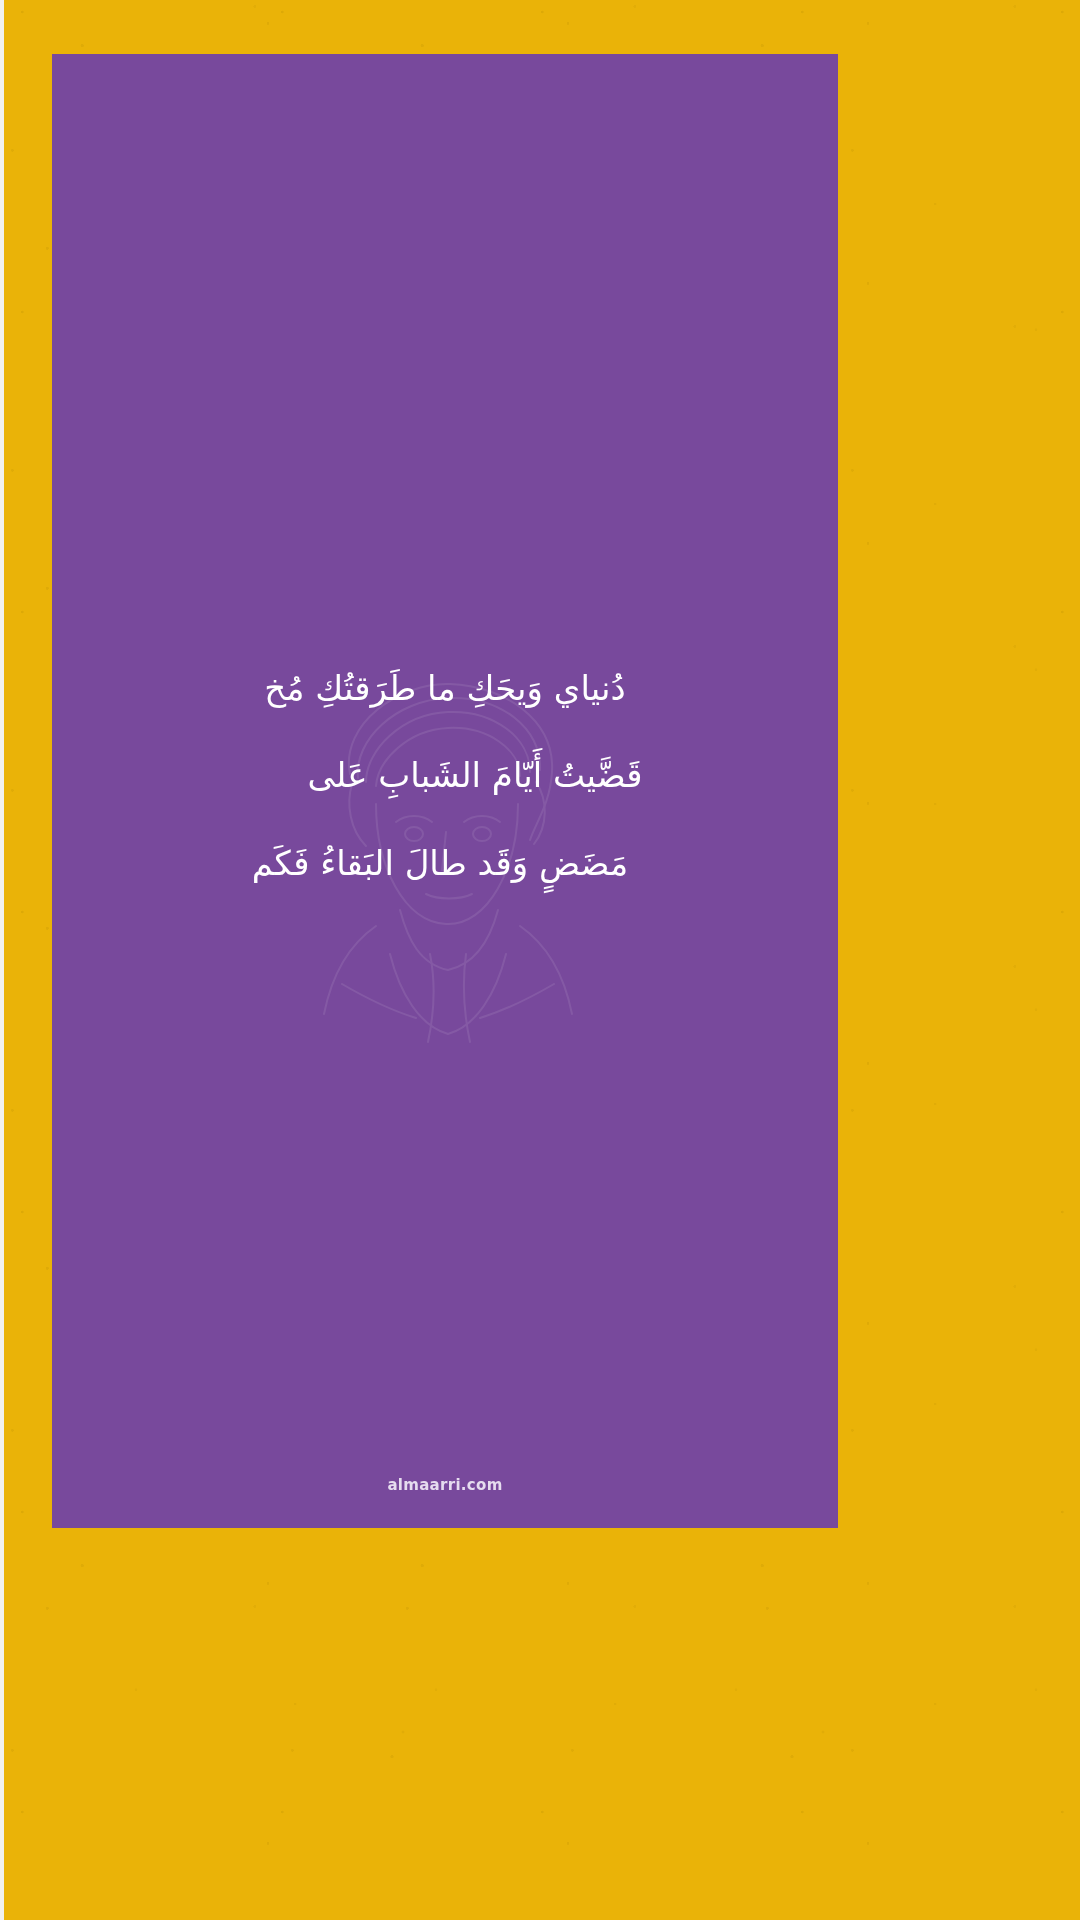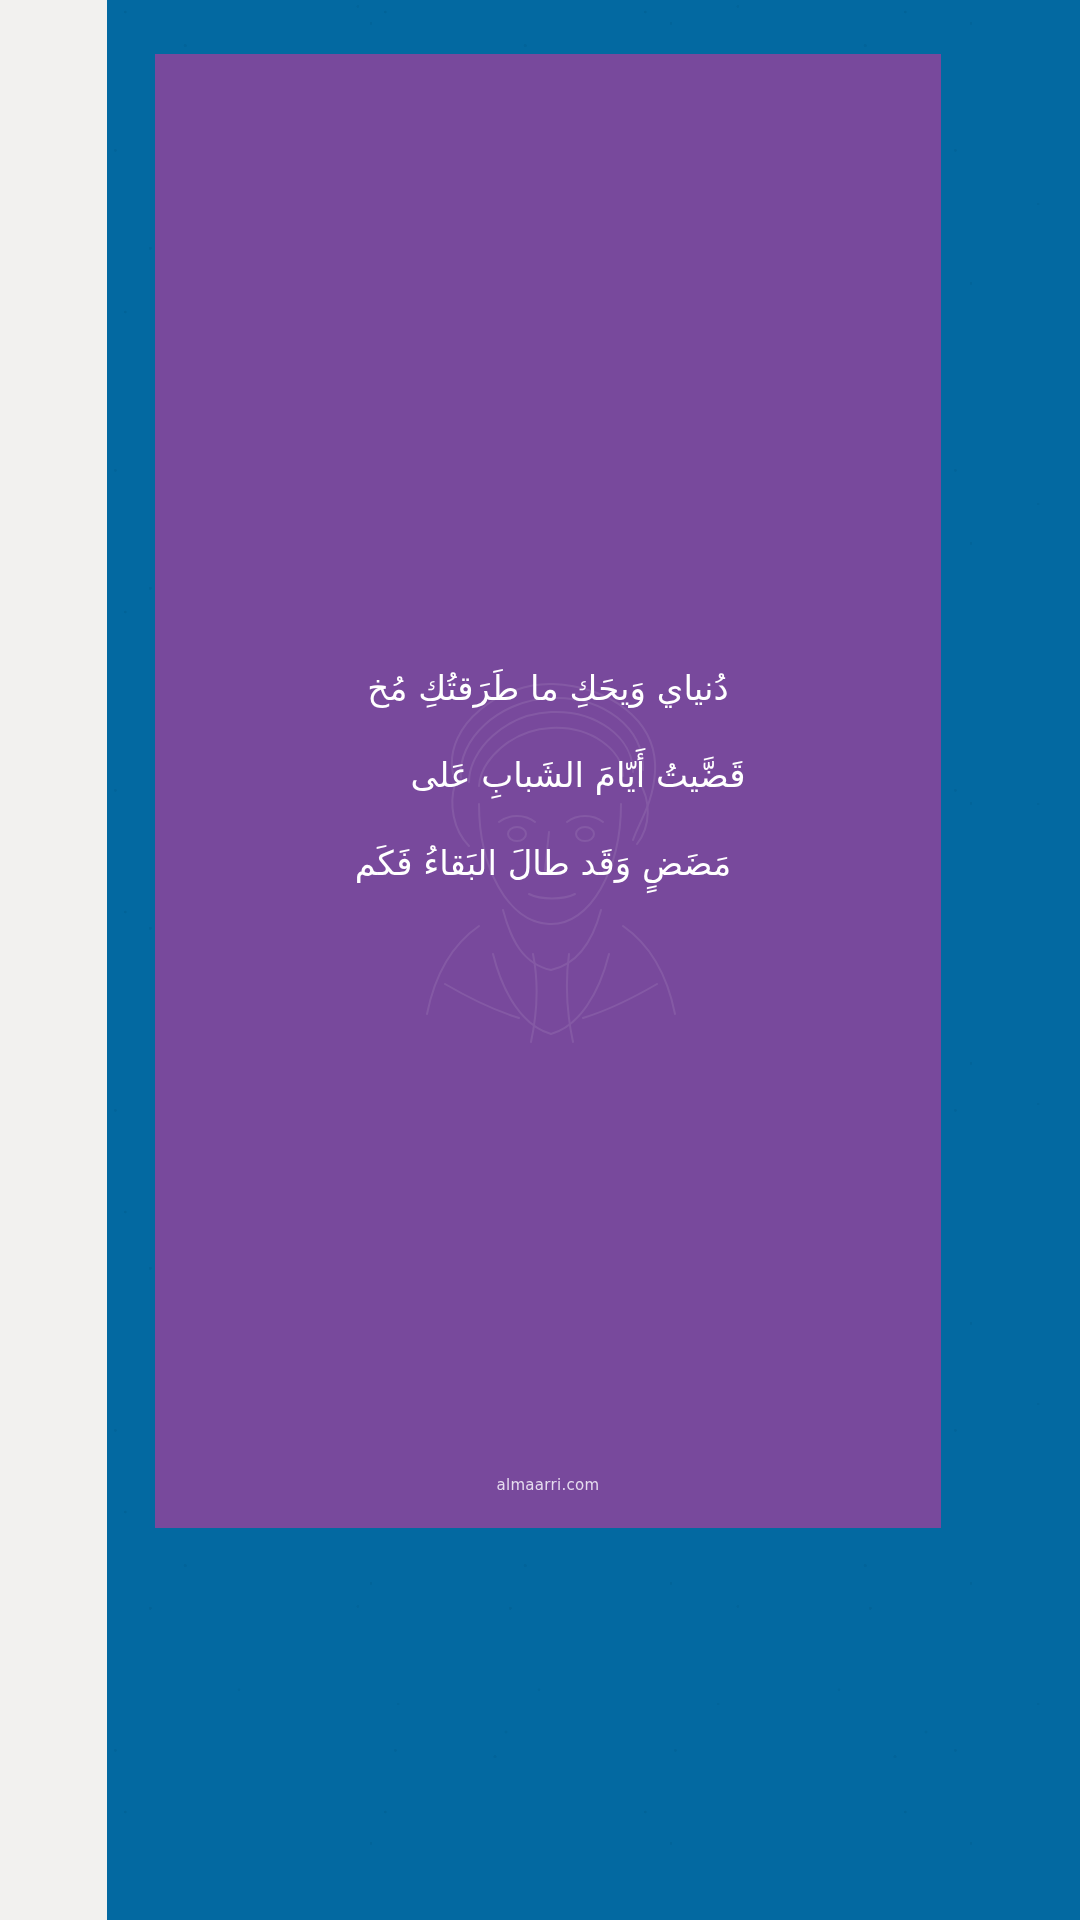--- a/index.html
+++ b/index.html
@@ -7,23 +7,23 @@
     padding: 0;
     width: 1080px;
     height: 1920px;
     background: #f2f1ef;
     font-family: "DejaVu Sans", sans-serif;
   }
 
   
   .page {
     position: relative;
-    width: 973px;
+    width: 1076px;
     height: 1920px;
-    background-color: #0369a1;
+    background-color: #eab308;
     overflow: hidden;
   }
   .page::before {
     content: "";
     position: absolute;
     inset: 0;
     background-image:
       radial-gradient(circle at 7% 4%, rgba(0,0,0,0.10) 0 1.2px, transparent 1.6px),
       radial-gradient(circle at 23% 12%, rgba(0,0,0,0.08) 0 1.4px, transparent 1.8px),
       radial-gradient(circle at 88% 9%, rgba(0,0,0,0.09) 0 1.1px, transparent 1.5px),
@@ -93,21 +93,21 @@
     position: absolute;
     left: 0;
     right: 0;
     bottom: 34px;
     text-align: center;
   }
   .footer-text {
     color: #e6dcef;
     font-family: "DejaVu Sans", sans-serif;
     font-size: 15px;
-    font-weight: normal;
+    font-weight: bold;
     letter-spacing: 0.3px;
     direction: ltr;
     display: inline-block;
   }
 </style>
 </head>
 <body>
 
 <div class="page">
 

